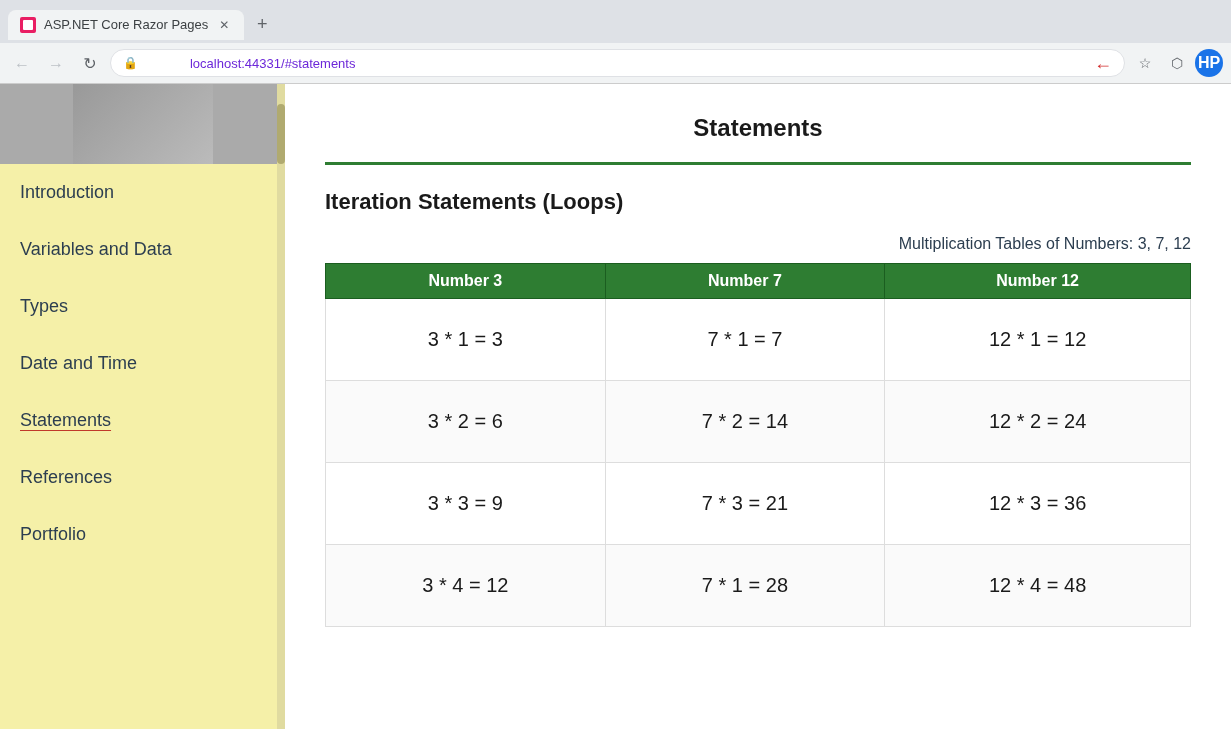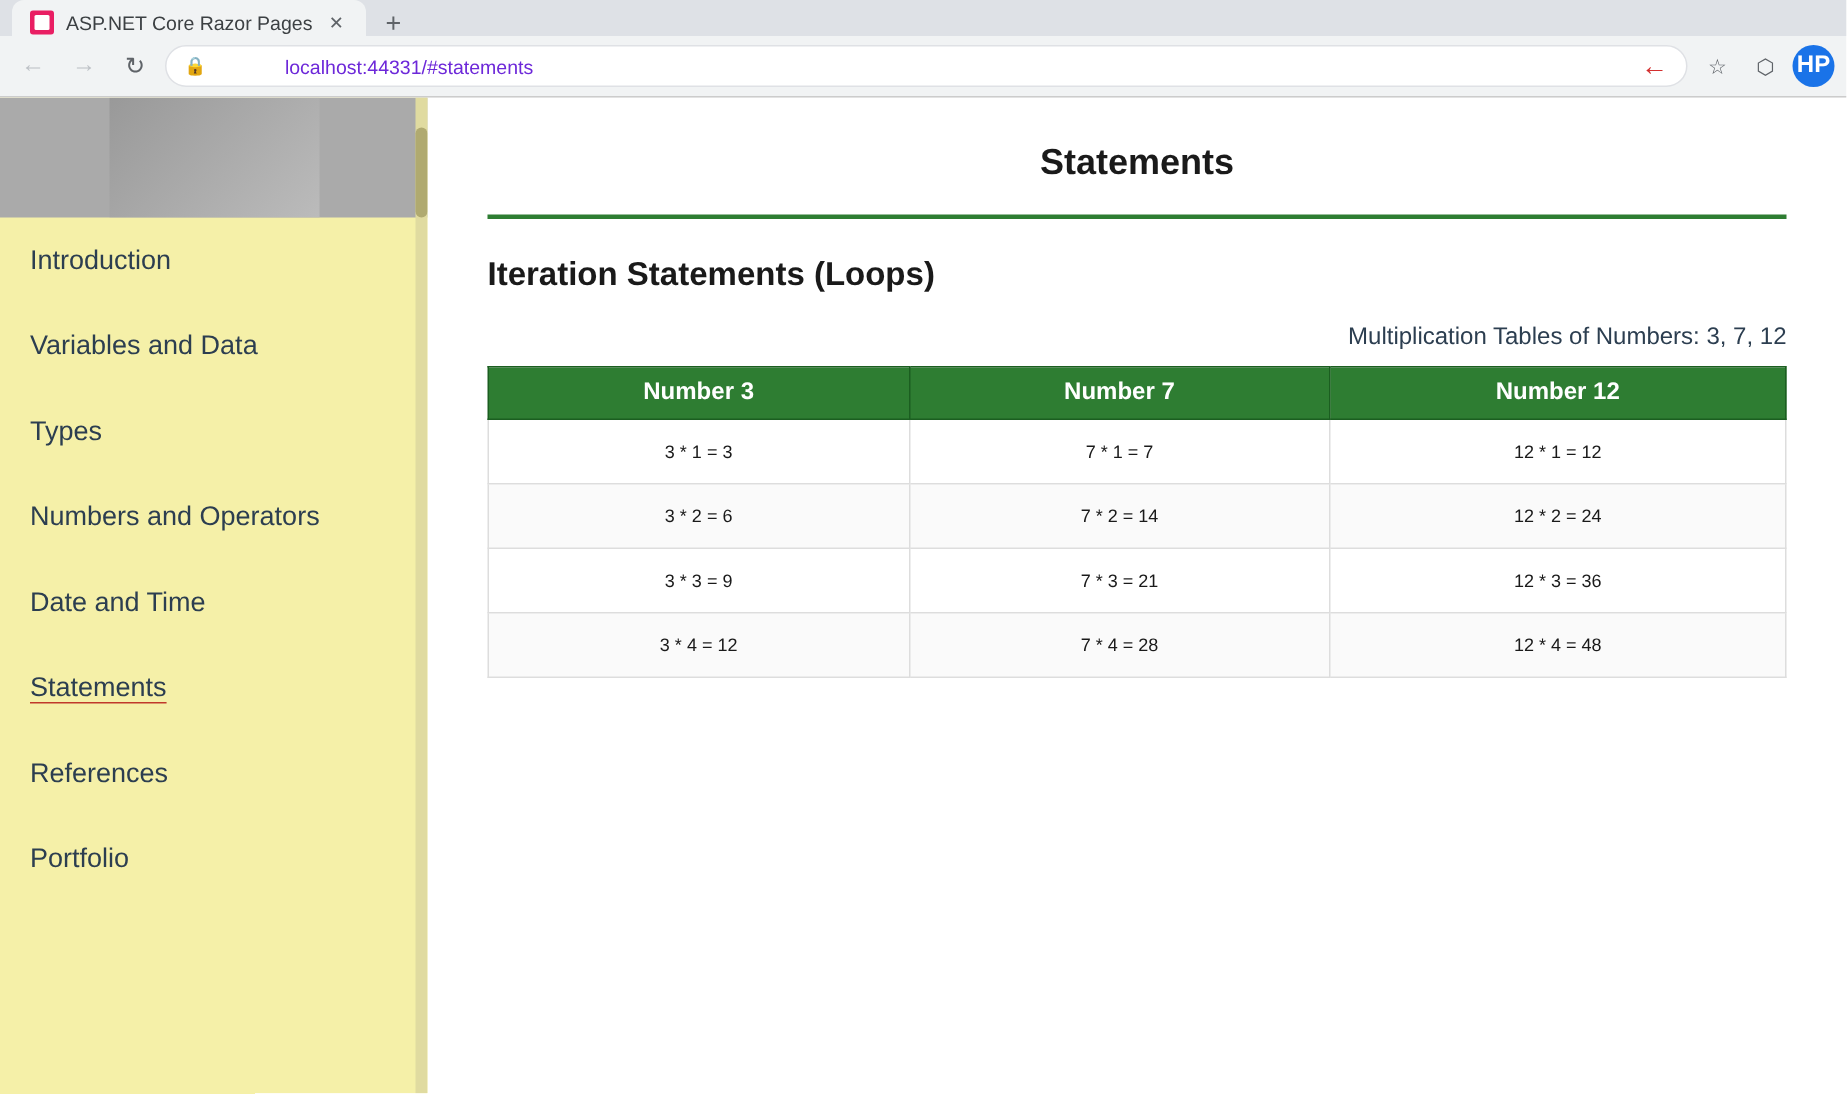--- a/index.html
+++ b/index.html
@@ -9,21 +9,21 @@
     .browser-chrome {
       background: #f1f3f4;
       border-bottom: 1px solid #ccc;
       flex-shrink: 0;
     }
     .tab-bar {
       display: flex;
       align-items: center;
       padding: 6px 8px 0 8px;
       background: #dee1e6;
-      height: 24px;
+      height: 43px;
     }
     .tab {
       display: flex;
       align-items: center;
       background: #f1f3f4;
       border-radius: 8px 8px 0 0;
       padding: 0 12px;
       height: 30px;
       font-size: 13px;
       color: #3c4043;
@@ -204,22 +204,22 @@
       border: 1px solid #1b5e20;
     }
     .mult-table tbody tr {
       border-bottom: 1px solid #ccc;
     }
     .mult-table tbody tr:nth-child(even) {
       background: #fafafa;
     }
     .mult-table tbody td {
       text-align: center;
-      padding: 14px 16px;
-      font-size: 12px;
+      padding: 29px 16px;
+      font-size: 20px;
       color: #1a1a1a;
       border: 1px solid #ddd;
     }
   </style>
 </head>
 <body>
 
 <div class="browser-chrome">
 
   <div class="tab-bar">
@@ -254,21 +254,20 @@
 
   <nav class="sidebar">
     <div style="height:80px; background:#aaa; overflow:hidden;">
       <div style="width:140px; height:80px; background: linear-gradient(135deg, #999 0%, #bbb 100%); margin: 0 auto;"></div>
     </div>
     <div id="nav-list">
 
         <a class="nav-item" href="#introduction">Introduction</a>
         <a class="nav-item" href="#variables">Variables and Data</a>
         <a class="nav-item" href="#types">Types</a>
-        <a class="nav-item" href="#numbers">Numbers and Operators</a>
         <a class="nav-item" href="#datetime">Date and Time</a>
         <a class="nav-item active" href="#statements">Statements</a>
         <a class="nav-item" href="#references">References</a>
         <a class="nav-item" href="#portfolio">Portfolio</a>
       </div>
     <div class="sidebar-scrollbar">
       <div class="sidebar-scrollbar-thumb"></div>
     </div>
   </nav>
 
@@ -296,19 +295,19 @@
             <td>7 * 2 = 14</td>
             <td>12 * 2 = 24</td>
           </tr>
           <tr>
             <td>3 * 3 = 9</td>
             <td>7 * 3 = 21</td>
             <td>12 * 3 = 36</td>
           </tr>
           <tr>
             <td>3 * 4 = 12</td>
-            <td>7 * 4 = 28</td>
+            <td>7 * 1 = 28</td>
             <td>12 * 4 = 48</td>
           </tr>
         </tbody>
     </table>
   </main>
 </div>
 
 </body></html>

